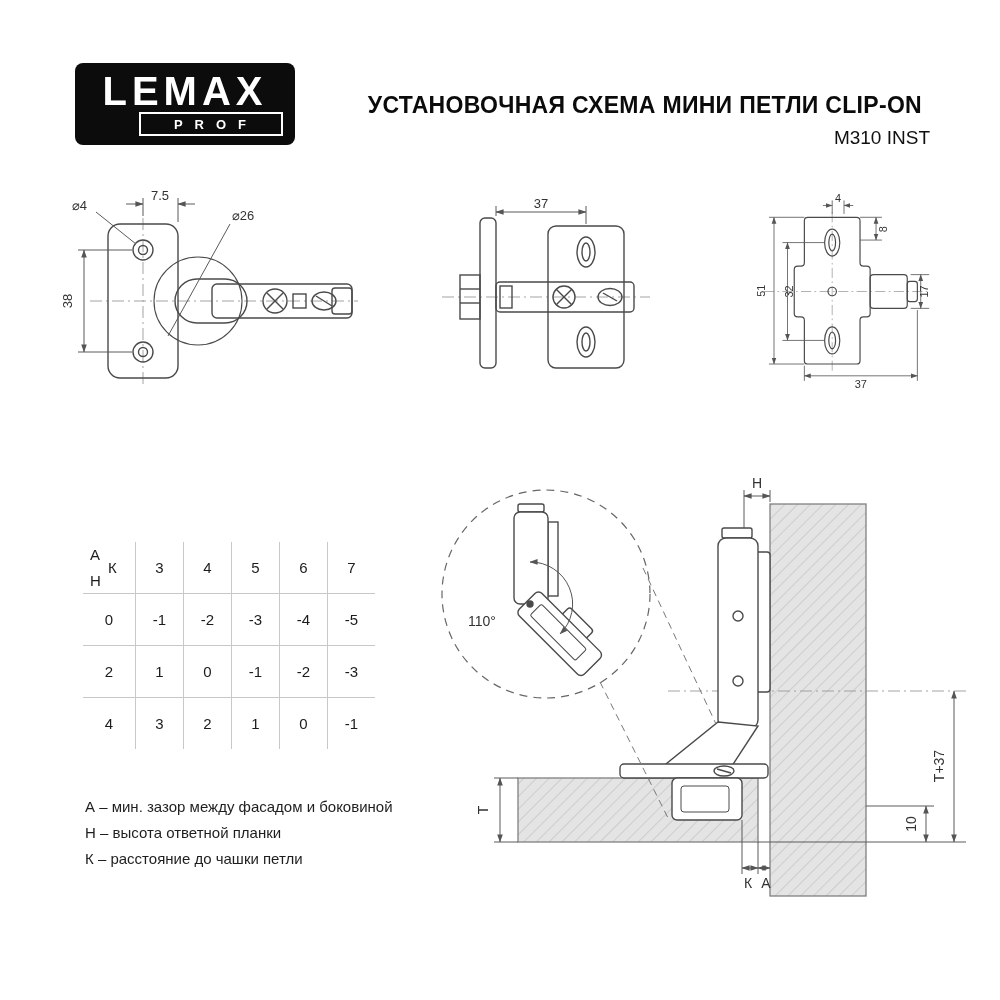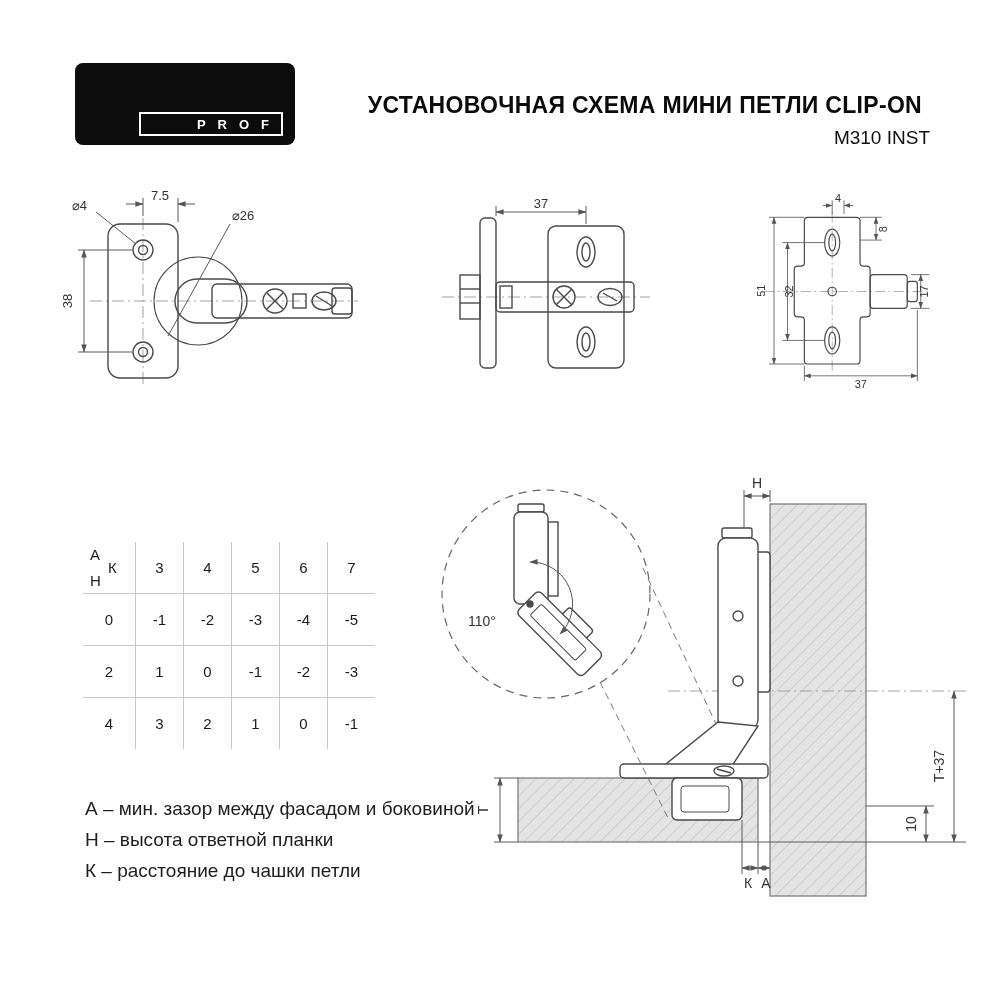--- a/index.html
+++ b/index.html
@@ -5,21 +5,21 @@
   html,body{margin:0;padding:0;background:#ffffff;}
   .page{position:relative;width:1000px;height:1000px;background:#fff;overflow:hidden;
         font-family:"Liberation Sans",sans-serif;color:#1c1c1c;}
 
   
   .logo{position:absolute;left:75px;top:63px;width:220px;height:82px;background:#0c0c0c;
         border-radius:8px;}
   .logo-brand{position:absolute;left:0;right:0;top:6px;text-align:center;color:#fff;
         font-size:40px;font-weight:bold;letter-spacing:5px;}
   .logo-sub-box{position:absolute;right:12px;bottom:9px;width:140px;height:20px;
-        border:2px solid #fff;display:flex;align-items:center;justify-content:flex-end;}
+        border:2px solid #fff;display:flex;align-items:center;justify-content:center;}
   .logo-sub{color:#fff;font-size:13px;font-weight:bold;letter-spacing:12px;padding-left:10px;}
   .titles{position:absolute;top:84px;right:70px;text-align:right;}
   .page-title{margin:8px;font-size:23px;font-weight:bold;color:#0b0b0b;letter-spacing:.3px;}
   .page-subtitle{margin-top:2px;font-size:19px;color:#101010;}
 
   
   svg{overflow:visible;}
   .d1{position:absolute;left:62px;top:188px;}
   .d2{position:absolute;left:424px;top:196px;}
   .d3{position:absolute;left:752px;top:192px;}
@@ -35,40 +35,41 @@
   .atable tr:last-child td{border-bottom:none;}
   .atable td:first-child{border-left:none;}
   .atable td:last-child{border-right:none;}
   .atable td.corner{width:52px;position:relative;}
   .corner .ca{position:absolute;top:4px;left:7px;}
   .corner .ck{position:absolute;top:17px;left:25px;}
   .corner .ch{position:absolute;bottom:4px;left:7px;}
 
   
   .legend{position:absolute;left:85px;top:798px;}
-  .legend-item{font-size:19px;color:#1e1e1e;margin-bottom:9px;}
+  .legend-item{font-size:15px;color:#1e1e1e;margin-bottom:9px;}
 </style>
 </head>
 <body>
 
 <svg width="0" height="0" style="position:absolute" aria-hidden="true">
   <defs>
     <marker id="arr" viewBox="0 0 8 8" refX="7.6" refY="4" markerWidth="8" markerHeight="8" orient="auto-start-reverse">
       <path d="M8,4 L0,1.2 L0,6.8 Z" fill="#555"></path>
     </marker>
     <pattern id="hatch" width="9" height="9" patternUnits="userSpaceOnUse" patternTransform="rotate(45 0 0)">
       <rect width="9" height="9" fill="#e4e4e4"></rect>
       <line x1="0" y1="0" x2="0" y2="9" stroke="#cdcdcd" stroke-width="2"></line>
     </pattern>
   </defs>
 </svg>
 
 <div class="page">
 
   <div class="logo">
+    <div class="logo-brand">LEMAX</div>
     <div class="logo-sub-box">
       <span class="logo-sub">PROF</span>
     </div>
   </div>
   <div class="titles">
     <h1 class="page-title">УСТАНОВОЧНАЯ СХЕМА МИНИ ПЕТЛИ CLIP-ON</h1>
     <div class="page-subtitle">M310 INST</div>
   </div>
 
   <svg class="d1" width="300" height="215" viewBox="0 0 300 215">

